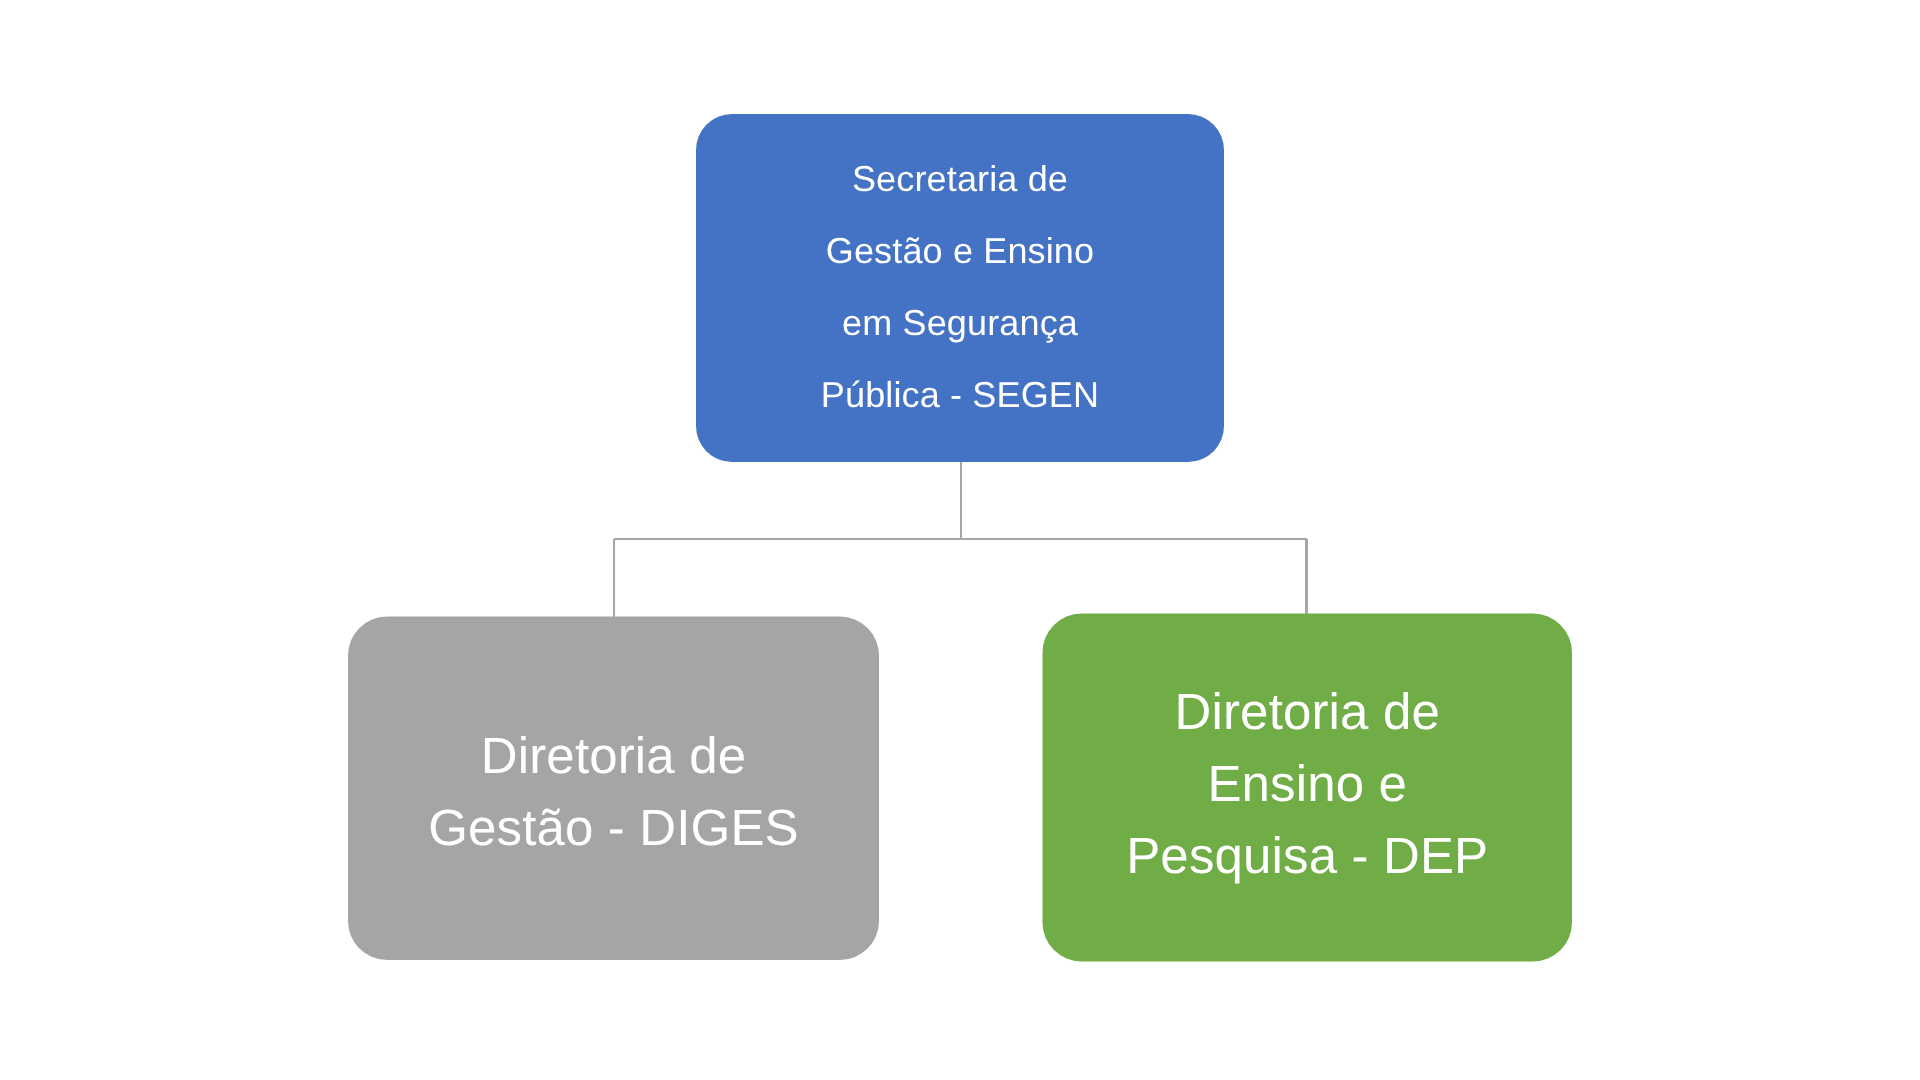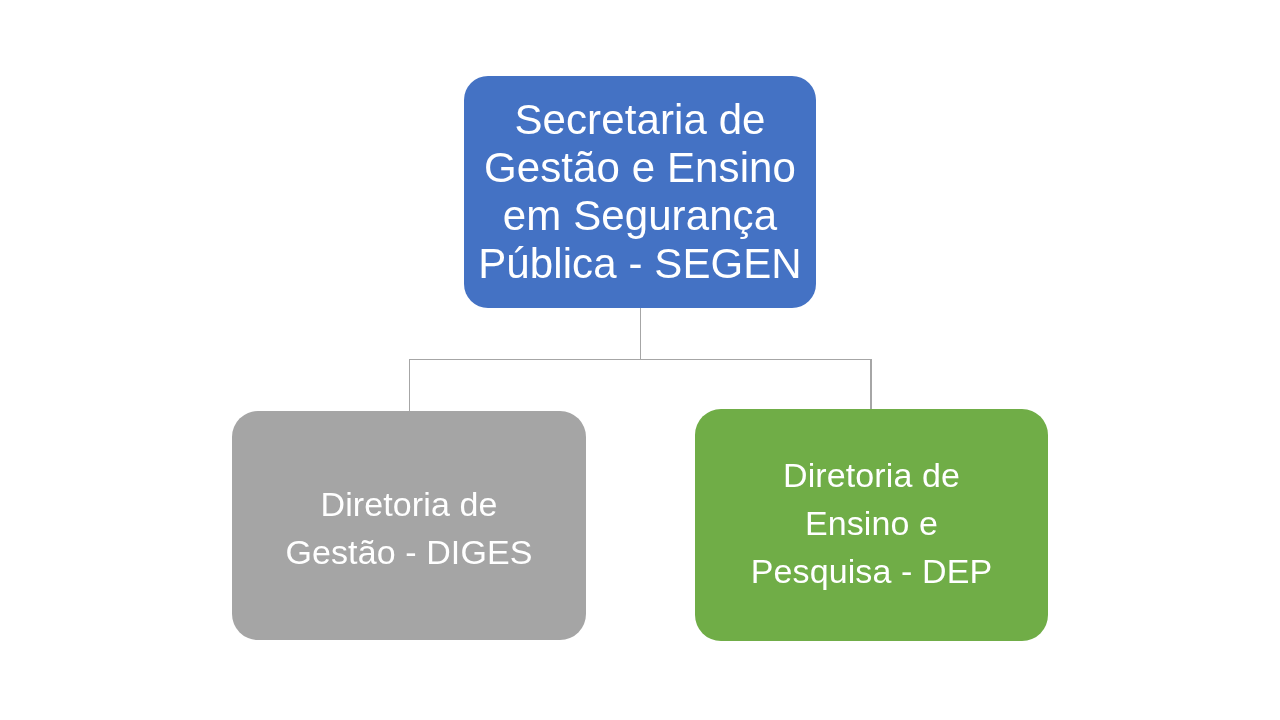--- a/index.html
+++ b/index.html
@@ -50,21 +50,21 @@
   
   #node-root {
     left: 464px;
     top: 76px;
     width: 352px;
     height: 232px;
     background: #4472C4;
     border-radius: 24px;
   }
   #node-root .node-label {
-    font-size: 42px;
+    font-size: 24px;
     line-height: 48px;
   }
 
   
   #node-diges {
     left: 232px;
     top: 411px;
     width: 354px;
     height: 229px;
     background: #A5A5A5;

